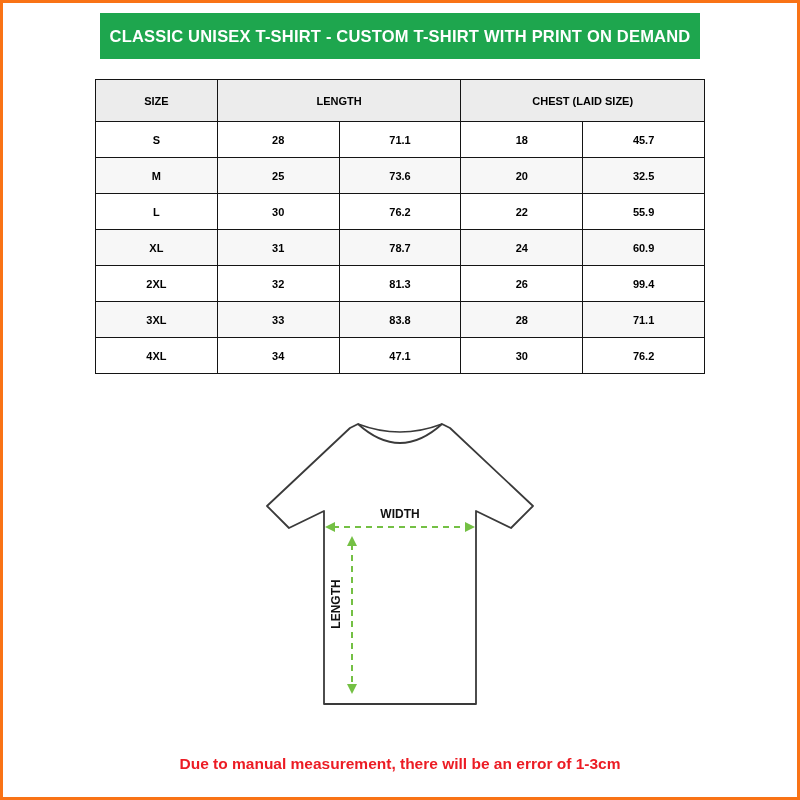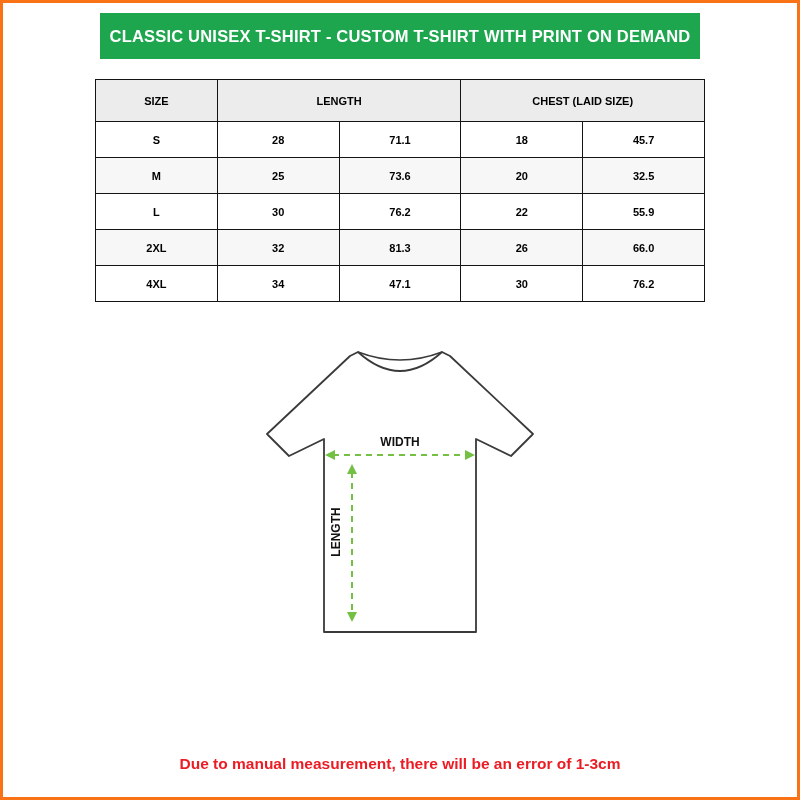--- a/index.html
+++ b/index.html
@@ -98,25 +98,39 @@
         <td>32.5</td>
       </tr>
       <tr>
         <td>L</td>
         <td>30</td>
         <td>76.2</td>
         <td>22</td>
         <td>55.9</td>
       </tr>
       <tr>
+        <td>XL</td>
+        <td>31</td>
+        <td>78.7</td>
+        <td>24</td>
+        <td>60.9</td>
+      </tr>
+      <tr>
         <td>2XL</td>
         <td>32</td>
         <td>81.3</td>
         <td>26</td>
-        <td>66.0</td>
+        <td>99.4</td>
+      </tr>
+      <tr>
+        <td>3XL</td>
+        <td>33</td>
+        <td>83.8</td>
+        <td>28</td>
+        <td>71.1</td>
       </tr>
       <tr>
         <td>4XL</td>
         <td>34</td>
         <td>47.1</td>
         <td>30</td>
         <td>76.2</td>
       </tr>
     </tbody>
   </table>

